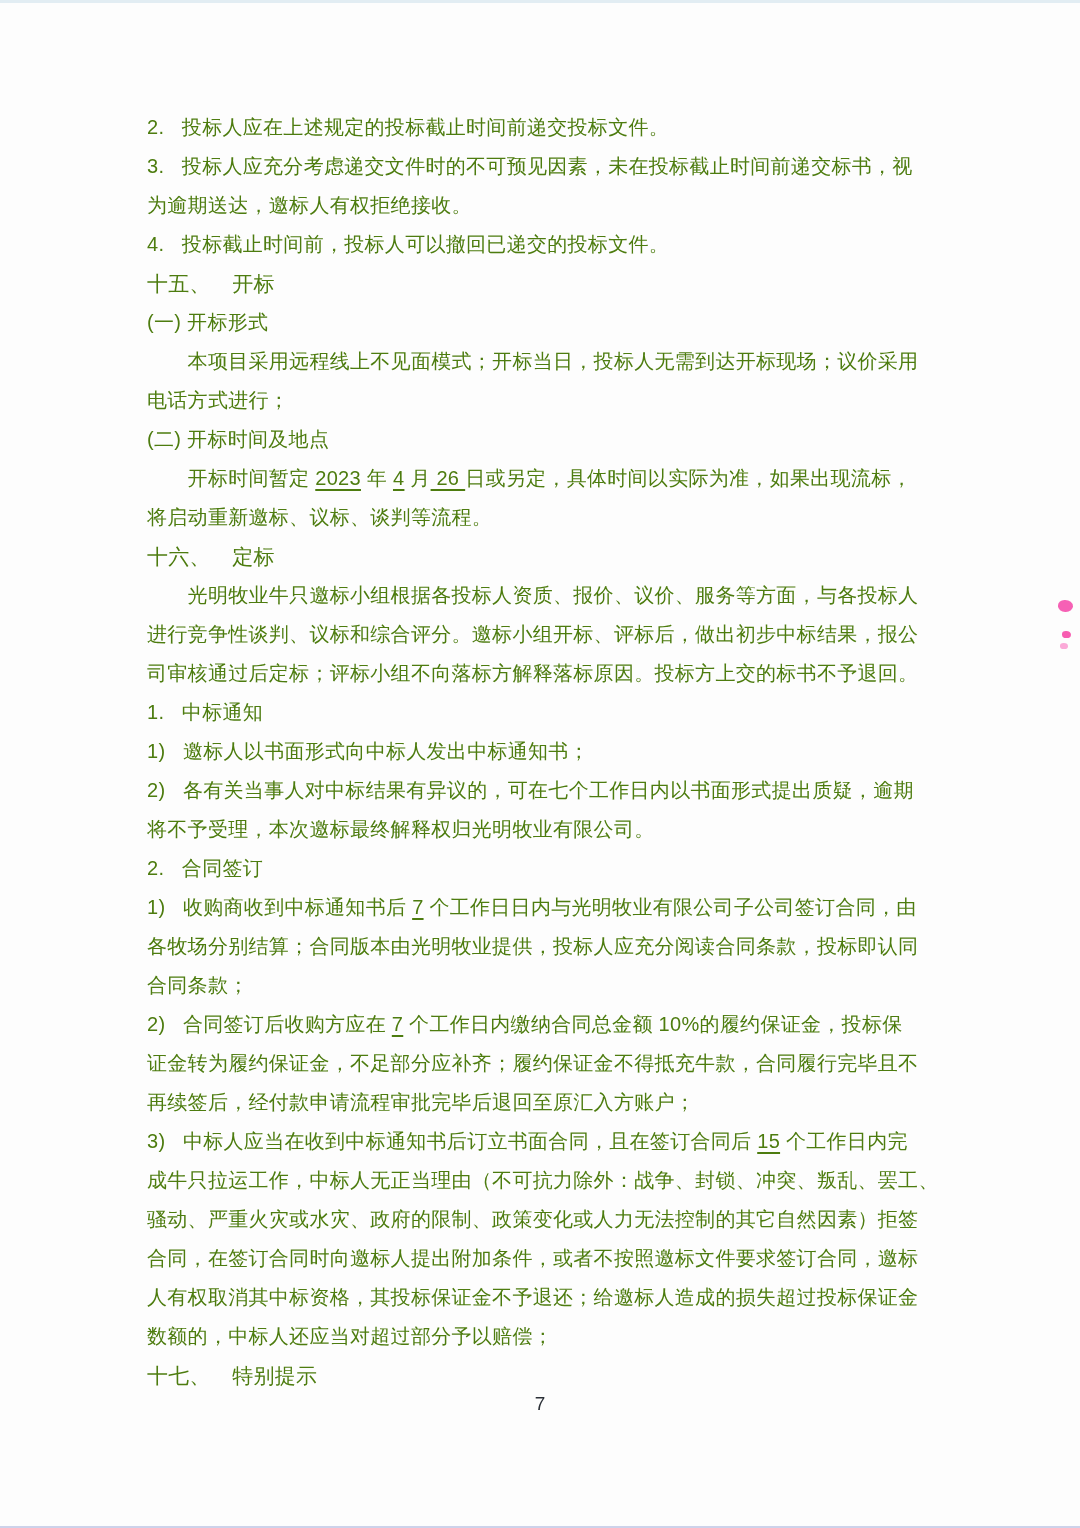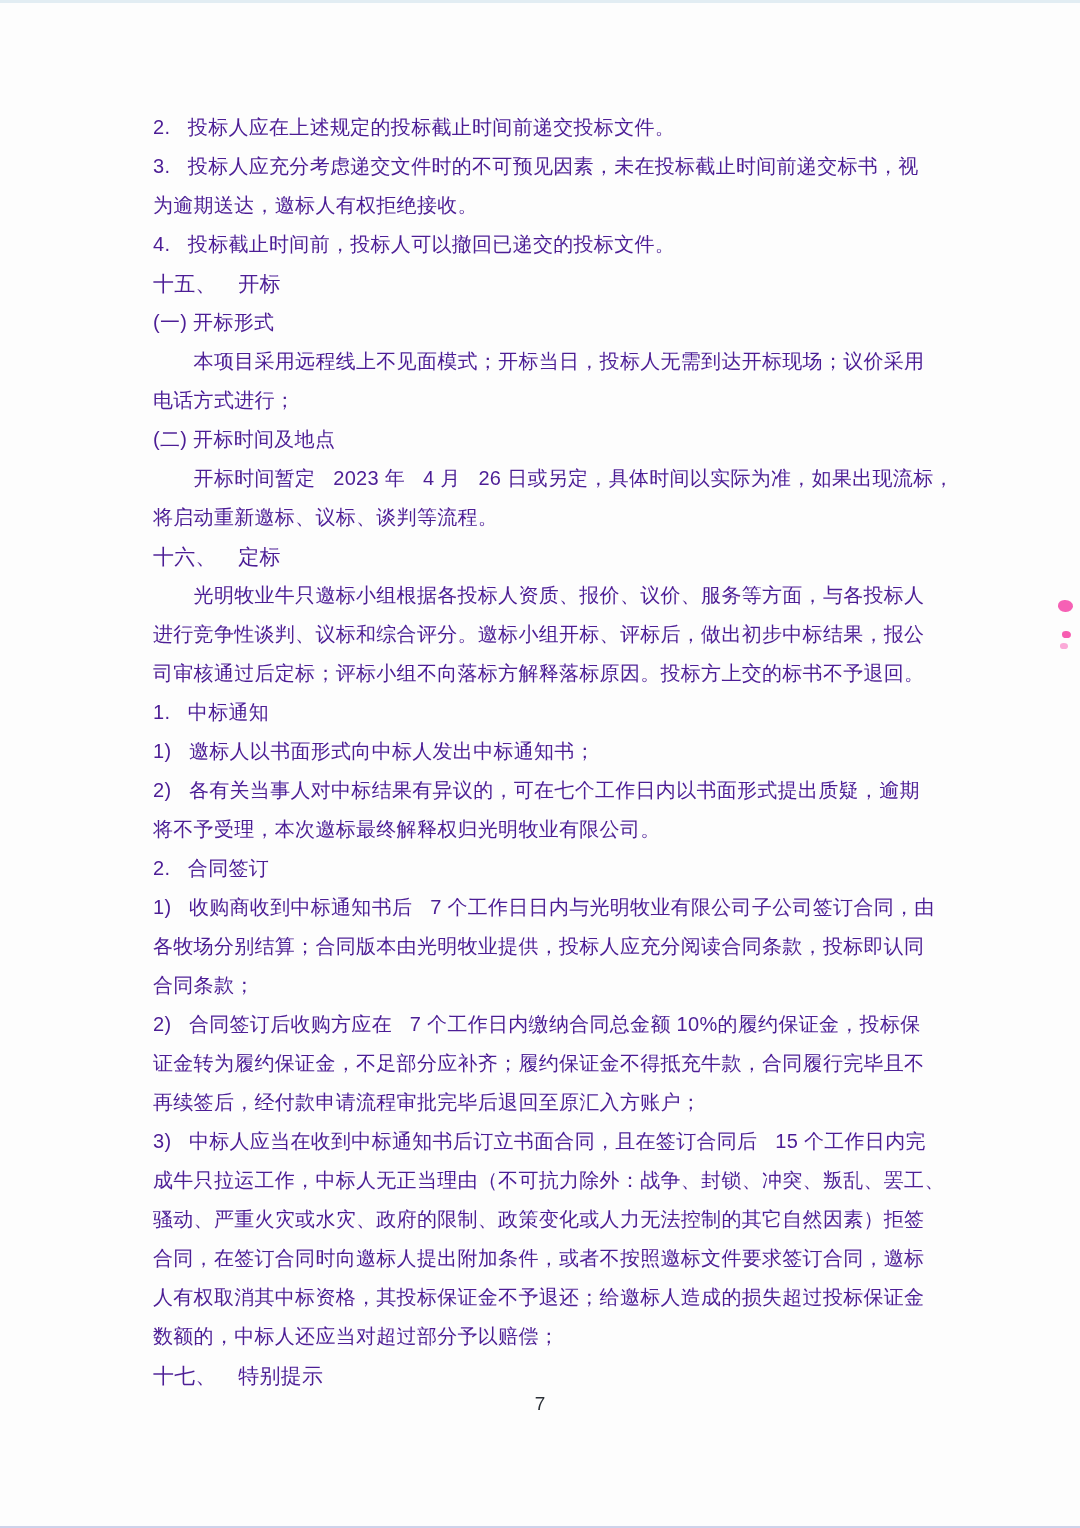--- a/index.html
+++ b/index.html
@@ -22,39 +22,39 @@
     background: #e2edf3;
   }
   .edge-bottom {
     position: absolute;
     bottom: 0; left: 0; right: 0;
     height: 2px;
     background: #cdd2ea;
   }
   .doc-body {
     position: absolute;
-    left: 153px;
+    left: 147px;
     top: 108px;
     width: 790px;
-    color: #4c1d95;
+    color: #4d7c0f;
     font-size: 20px;
     line-height: 39px;
     letter-spacing: 0.3px;
     white-space: pre;
   }
   .line {
     height: 39px;
   }
   .line.bold {
     font-weight: normal;
     font-size: 21px;
   }
   .u {
+    text-decoration: underline;
     text-underline-offset: 4px;
-    margin-left: 12px;
   }
   .page-number {
     position: absolute;
     top: 1392px;
     left: 0;
     width: 1080px;
     text-align: center;
     color: #2a2f36;
     font-size: 19px;
     line-height: 24px;

